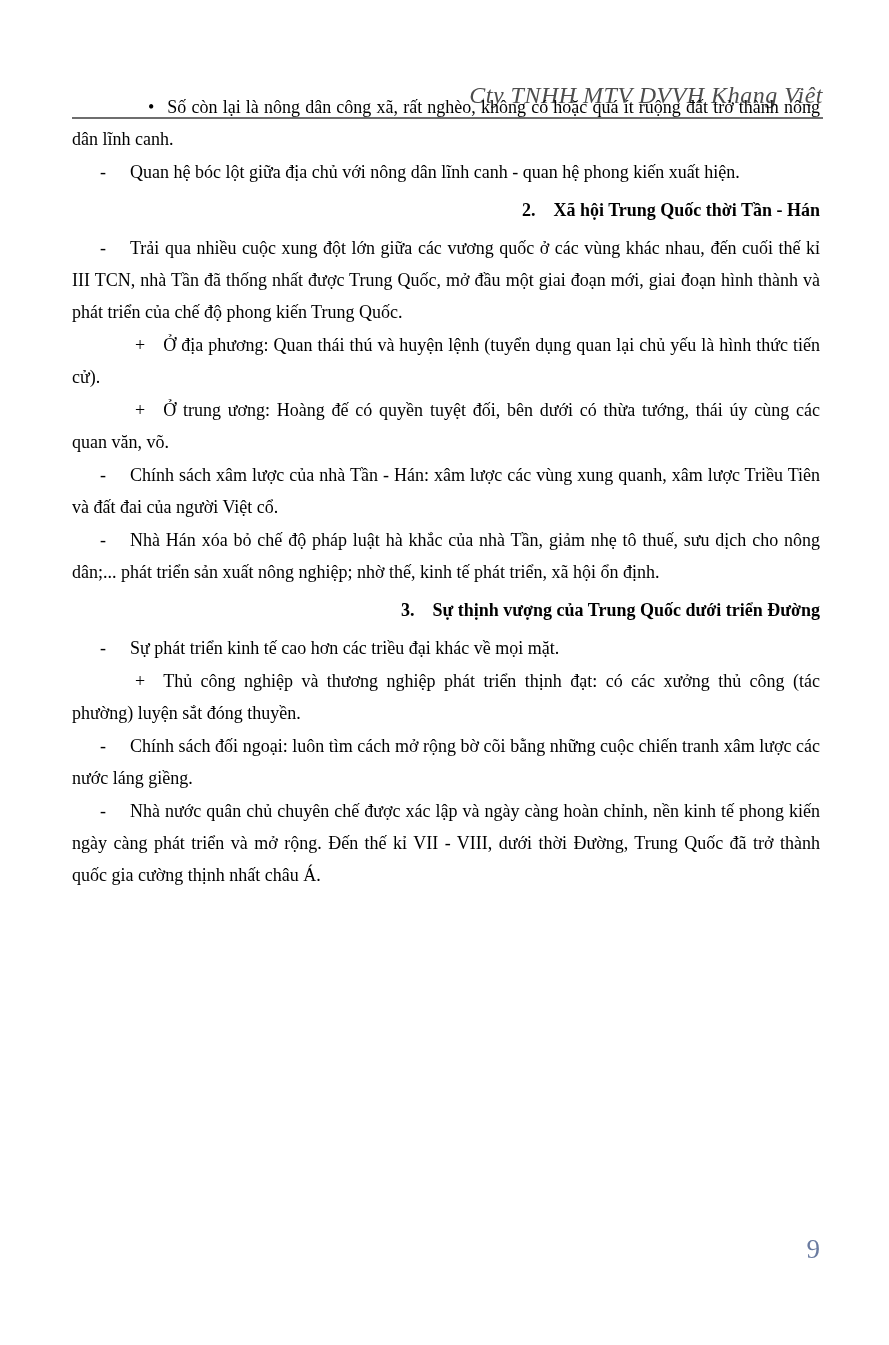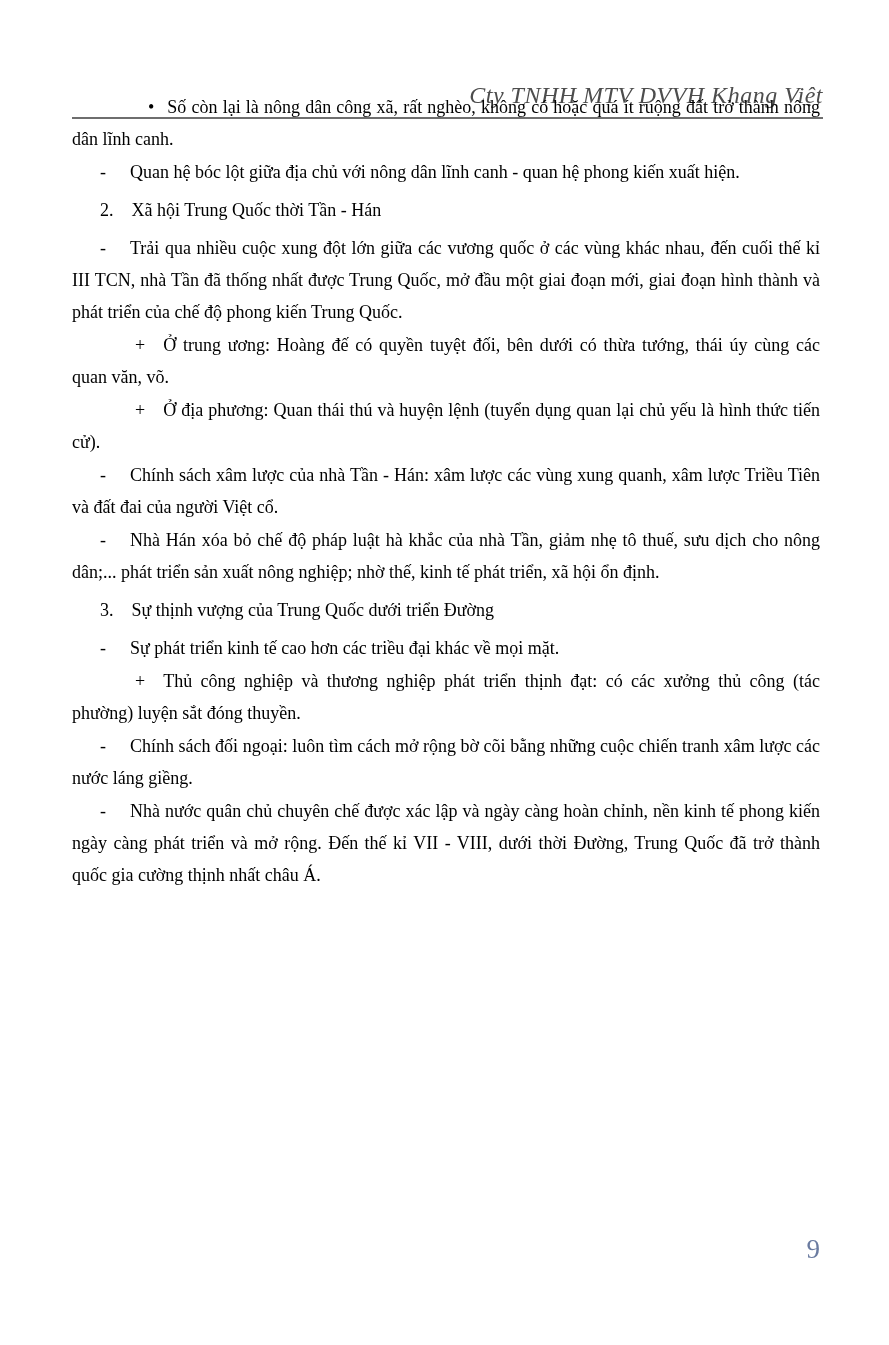--- a/index.html
+++ b/index.html
@@ -37,22 +37,22 @@
     margin: 1px 0;
     font-size: 18px;
     line-height: 32px;
     text-align: justify;
   }
   .para.bullet  { text-indent: 76px; }
   .para.dash    { text-indent: 28px; }
   .para.plus    { text-indent: 63px; }
   .para.heading {
     text-indent: 28px;
-    font-weight: normal;
-    text-align: left;
+    font-weight: bold;
+    text-align: right;
     margin-top: 6px;
     margin-bottom: 6px;
   }
   .bullet  .marker { margin-right: 13px; }
   .dash    .marker { margin-right: 24px; }
   .plus    .marker { margin-right: 18px; }
   .heading .marker { margin-right: 18px; }
   .page-number {
     position: absolute;
     top: 1234px; right: 69px;
@@ -66,22 +66,22 @@
 <div class="page">
   <div class="header">
     <div class="header-text">Cty TNHH MTV DVVH Khang Việt</div>
   </div>
 
   <div class="content">
       <p class="para bullet"><span class="marker">•</span><span class="ptext">Số còn lại là nông dân công xã, rất nghèo, không có hoặc quá ít ruộng đất trở thành nông dân lĩnh canh.</span></p>
       <p class="para dash"><span class="marker">-</span><span class="ptext">Quan hệ bóc lột giữa địa chủ với nông dân lĩnh canh - quan hệ phong kiến xuất hiện.</span></p>
       <p class="para heading"><span class="marker">2.</span><span class="ptext">Xã hội Trung Quốc thời Tần - Hán</span></p>
       <p class="para dash"><span class="marker">-</span><span class="ptext">Trải qua nhiều cuộc xung đột lớn giữa các vương quốc ở các vùng khác nhau, đến cuối thế kỉ III TCN, nhà Tần đã thống nhất được Trung Quốc, mở đầu một giai đoạn mới, giai đoạn hình thành và phát triển của chế độ phong kiến Trung Quốc.</span></p>
+      <p class="para plus"><span class="marker">+</span><span class="ptext">Ở địa phương: Quan thái thú và huyện lệnh (tuyển dụng quan lại chủ yếu là hình thức tiến cử).</span></p>
       <p class="para plus"><span class="marker">+</span><span class="ptext">Ở trung ương: Hoàng đế có quyền tuyệt đối, bên dưới có thừa tướng, thái úy cùng các quan văn, võ.</span></p>
-      <p class="para plus"><span class="marker">+</span><span class="ptext">Ở địa phương: Quan thái thú và huyện lệnh (tuyển dụng quan lại chủ yếu là hình thức tiến cử).</span></p>
       <p class="para dash"><span class="marker">-</span><span class="ptext">Chính sách xâm lược của nhà Tần - Hán: xâm lược các vùng xung quanh, xâm lược Triều Tiên và đất đai của người Việt cổ.</span></p>
       <p class="para dash"><span class="marker">-</span><span class="ptext">Nhà Hán xóa bỏ chế độ pháp luật hà khắc của nhà Tần, giảm nhẹ tô thuế, sưu dịch cho nông dân;... phát triển sản xuất nông nghiệp; nhờ thế, kinh tế phát triển, xã hội ổn định.</span></p>
       <p class="para heading"><span class="marker">3.</span><span class="ptext">Sự thịnh vượng của Trung Quốc dưới triển Đường</span></p>
       <p class="para dash"><span class="marker">-</span><span class="ptext">Sự phát triển kinh tế cao hơn các triều đại khác về mọi mặt.</span></p>
       <p class="para plus"><span class="marker">+</span><span class="ptext">Thủ công nghiệp và thương nghiệp phát triển thịnh đạt: có các xưởng thủ công (tác phường) luyện sắt đóng thuyền.</span></p>
       <p class="para dash"><span class="marker">-</span><span class="ptext">Chính sách đối ngoại: luôn tìm cách mở rộng bờ cõi bằng những cuộc chiến tranh xâm lược các nước láng giềng.</span></p>
       <p class="para dash"><span class="marker">-</span><span class="ptext">Nhà nước quân chủ chuyên chế được xác lập và ngày càng hoàn chỉnh, nền kinh tế phong kiến ngày càng phát triển và mở rộng. Đến thế kỉ VII - VIII, dưới thời Đường, Trung Quốc đã trở thành quốc gia cường thịnh nhất châu Á.</span></p>
     </div>
 
   <div class="page-number">9</div>

